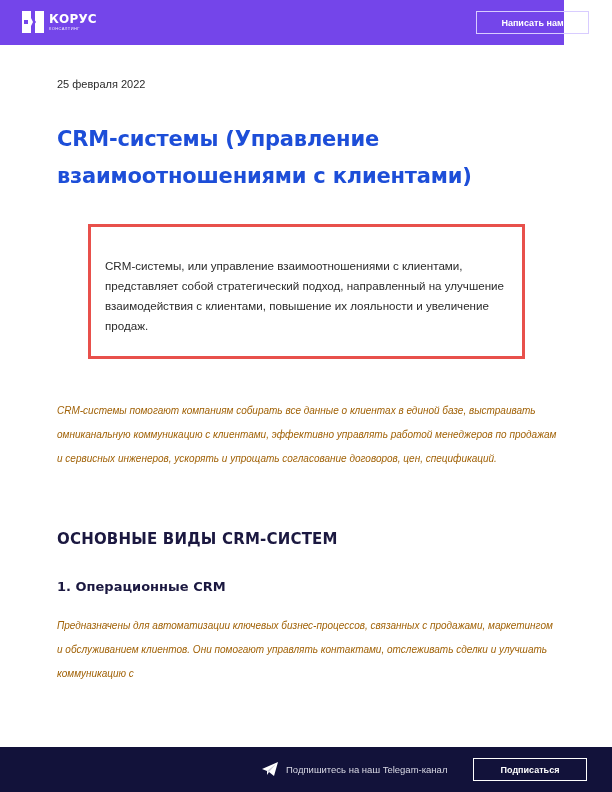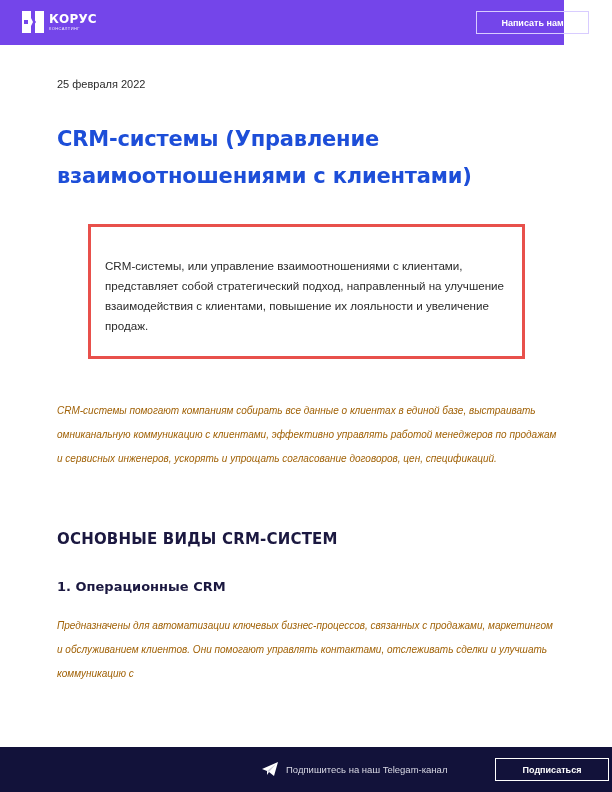--- a/index.html
+++ b/index.html
@@ -55,21 +55,21 @@
 
   .footer {
     position: absolute; left: 0; top: 747px; width: 612px; height: 45px;
     background: #12123a;
   }
   .site { position: absolute; left: 23px; top: 17px; font-size: 9.5px; color: #e6e6ee; margin-top: 27px; }
   .tg { position: absolute; left: 262px; top: 15px; display: flex; align-items: center; }
   .tg-icon { width: 16px; height: 14px; }
   .tg-label { margin-left: 8px; font-size: 9.5px; color: #d8d8e4; }
   .sub-btn {
-    position: absolute; left: 495px; top: 11px; width: 114px; height: 23px;
+    position: absolute; left: 473px; top: 11px; width: 114px; height: 23px;
     border: 1px solid #ffffff; color: #fff; font-size: 9px; font-weight: bold;
     display: flex; align-items: center; justify-content: center;
   }
 </style>
 </head>
 <body>
 
 <div class="header">
   <div class="logo">
     <span class="logo-mark">

